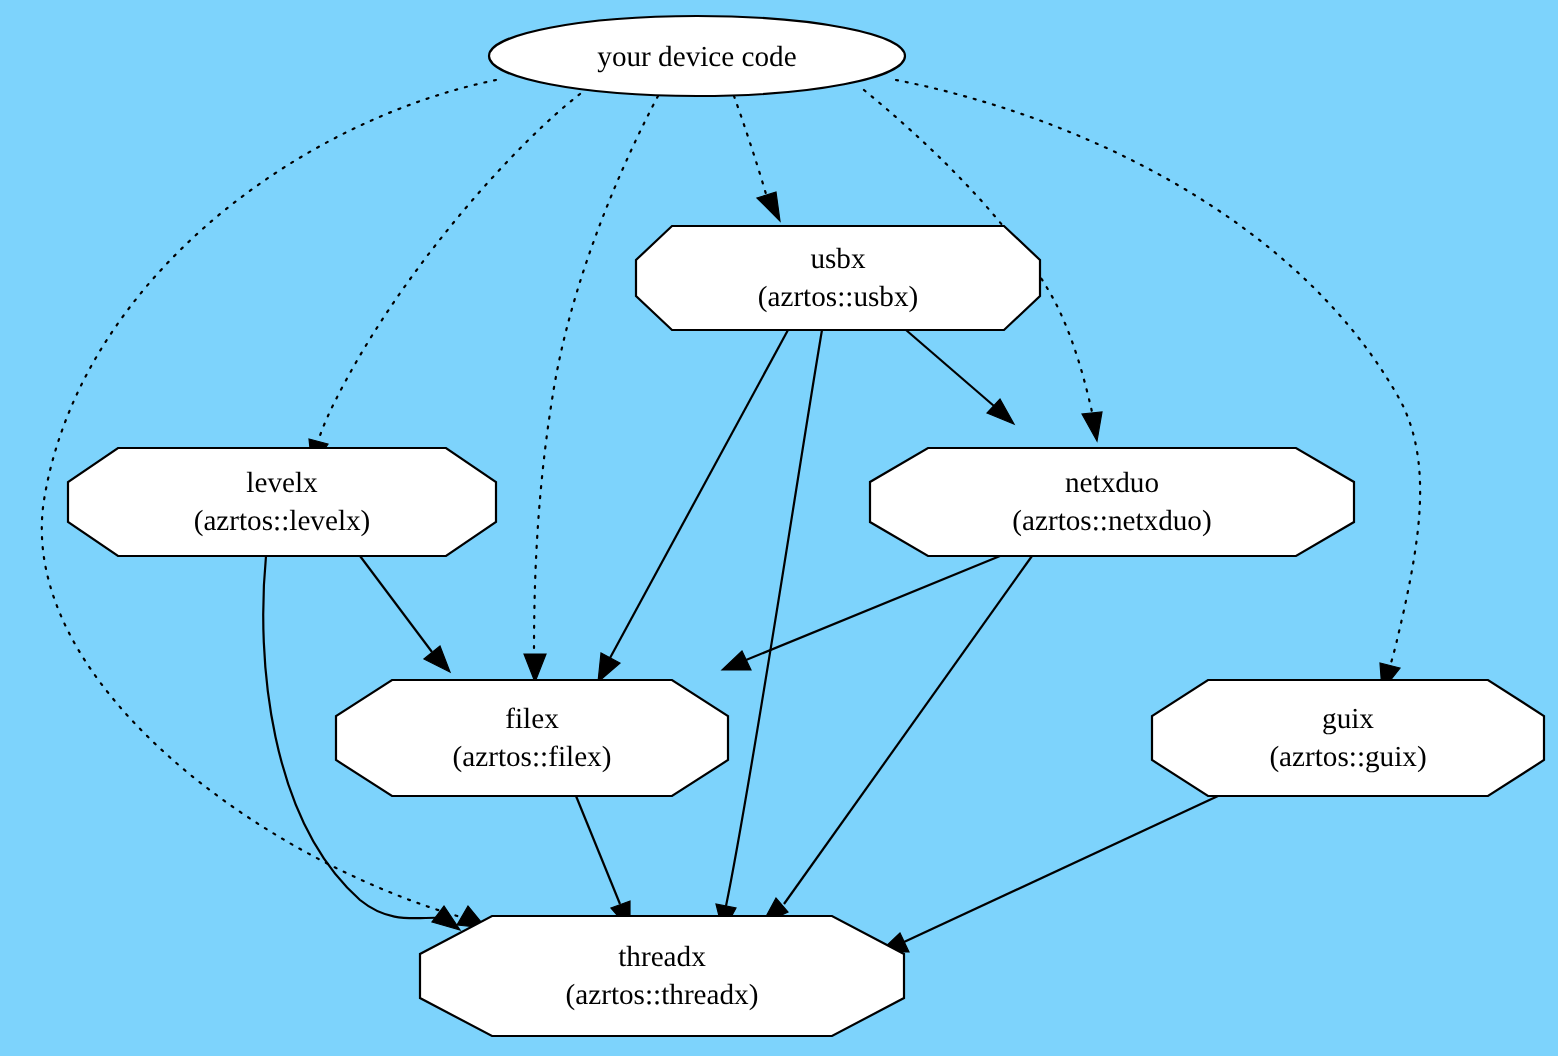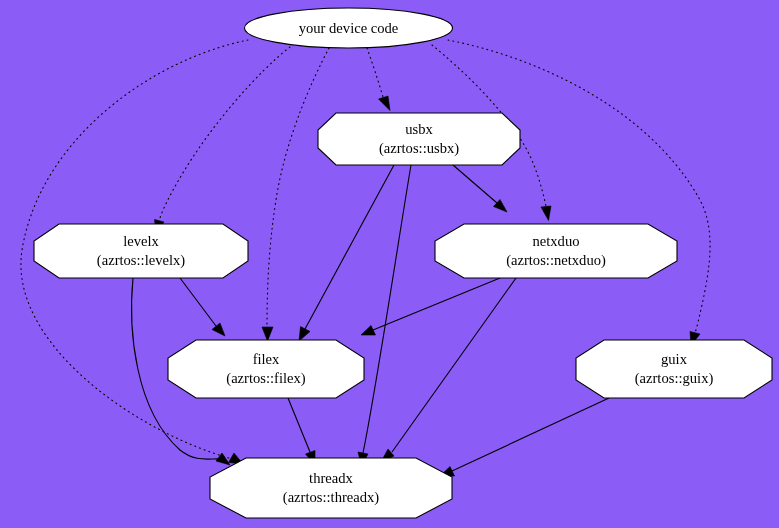--- a/index.html
+++ b/index.html
@@ -5,21 +5,21 @@
 <style>
   html, body {
     margin: 0;
     padding: 0;
     background: #ffffff;
   }
   #canvas {
     position: relative;
     width: 779px;
     height: 528px;
-    background: #8b5cf6;
+    background: #7dd3fc;
     overflow: hidden;
     font-family: "Liberation Serif", "DejaVu Serif", serif;
   }
   svg#graph {
     position: absolute;
     top: 0;
     left: 0;
     width: 779px;
     height: 528px;
     display: block;

